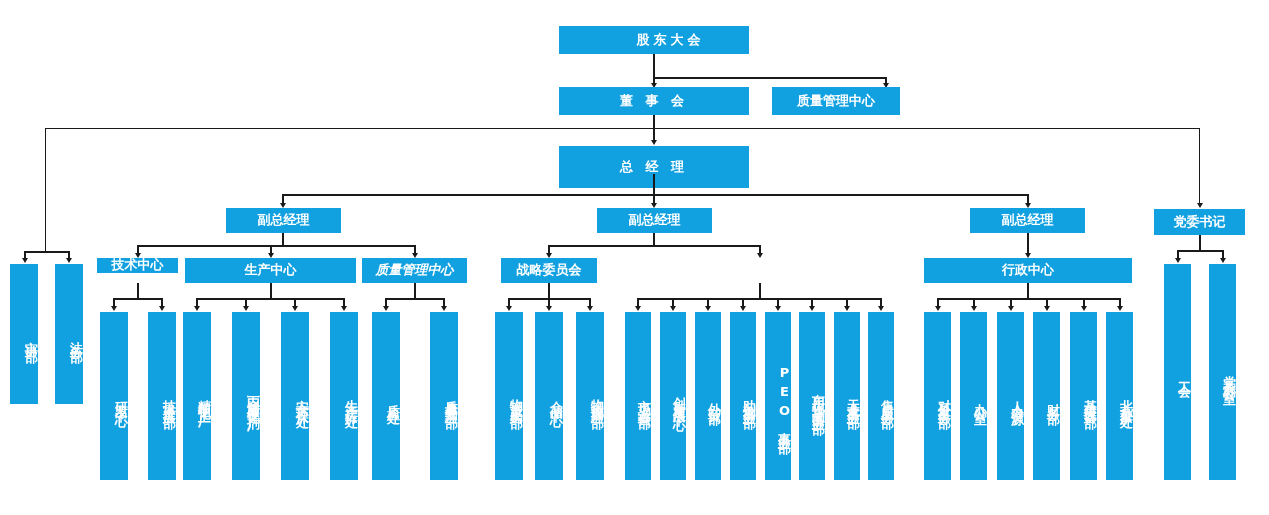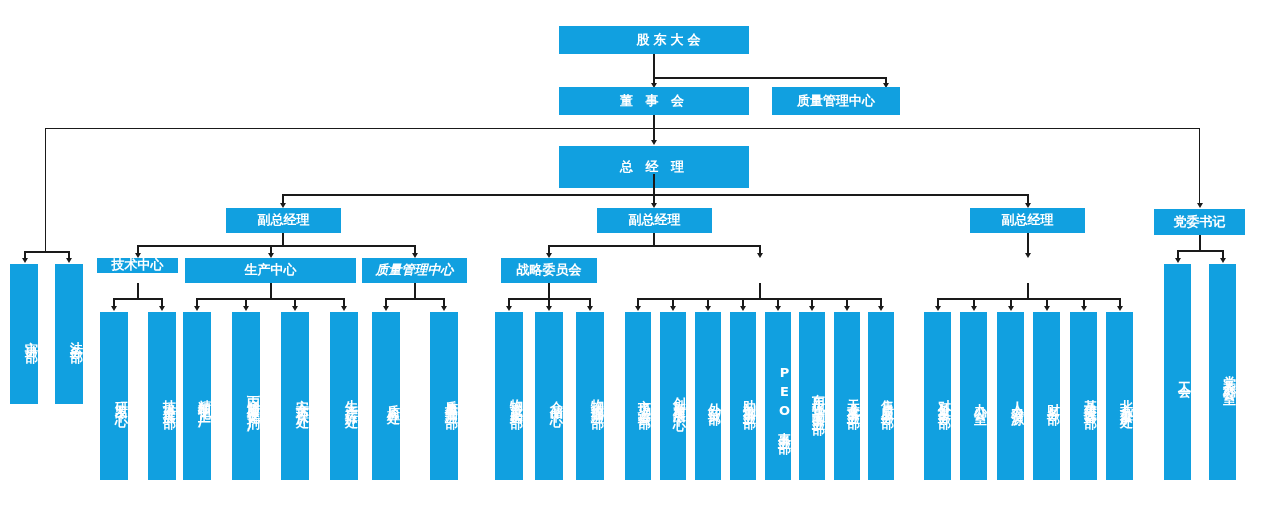--- a/index.html
+++ b/index.html
@@ -88,20 +88,21 @@
   <div class="ln h2" style="left:548px;top:245px;width:213px;height:2px;"></div>
   <div class="ln v2" style="left:548px;top:245px;width:2px;height:11px;"></div>
   <div class="arrow" style="left:546px;top:253px;"></div>
   <div class="ln v2" style="left:759px;top:245px;width:2px;height:11px;"></div>
   <div class="arrow" style="left:757px;top:253px;"></div>
 
   <div class="node hz" style="left:501px;top:258px;width:96px;height:25px;">战略委员会</div>
 
   <div class="ln v2" style="left:1027px;top:233px;width:2px;height:23px;"></div>
   <div class="arrow" style="left:1025px;top:253px;"></div>
+  <div class="node hz" style="left:924px;top:258px;width:208px;height:25px;">行政中心</div>
 
   <div class="ln v2" style="left:137px;top:283px;width:2px;height:17px;"></div>
   <div class="ln h2" style="left:113px;top:298px;width:50px;height:2px;"></div>
   <div class="ln v2" style="left:113px;top:298px;width:2px;height:11px;"></div>
   <div class="arrow" style="left:111px;top:306px;"></div>
   <div class="ln v2" style="left:161px;top:298px;width:2px;height:11px;"></div>
   <div class="arrow" style="left:159px;top:306px;"></div>
 
   <div class="node vt" style="left:100px;top:312px;width:28px;height:168px;">研发中心</div>
   <div class="node vt" style="left:148px;top:312px;width:28px;height:168px;">技术发展部</div>

